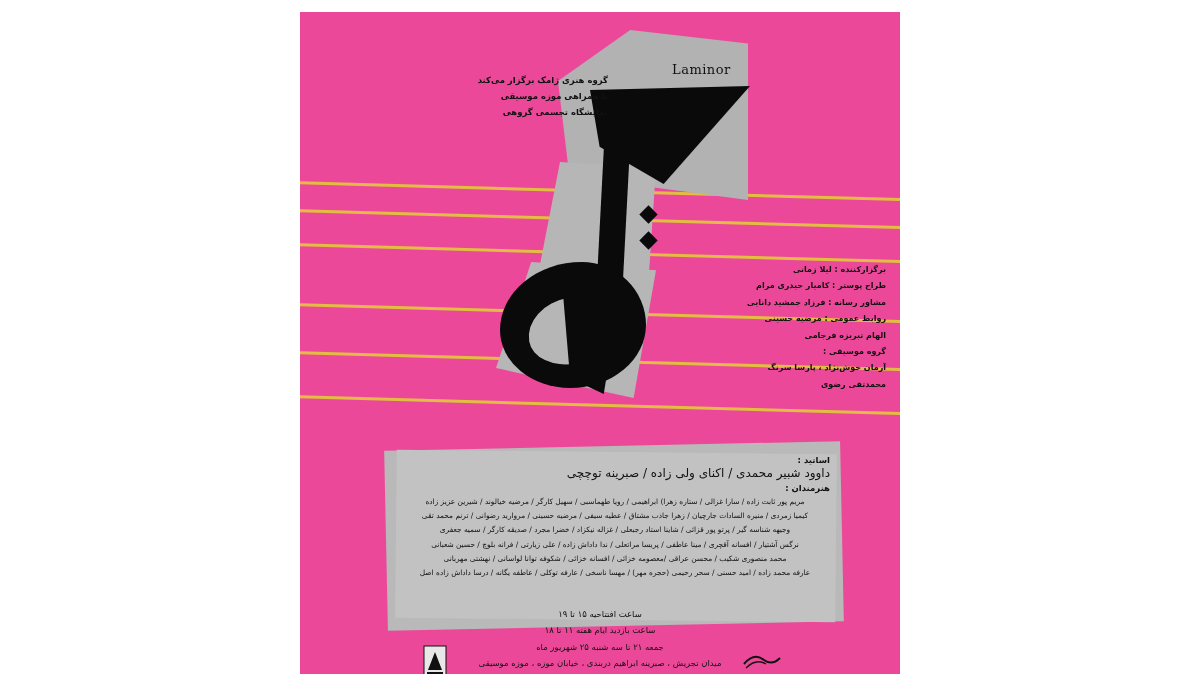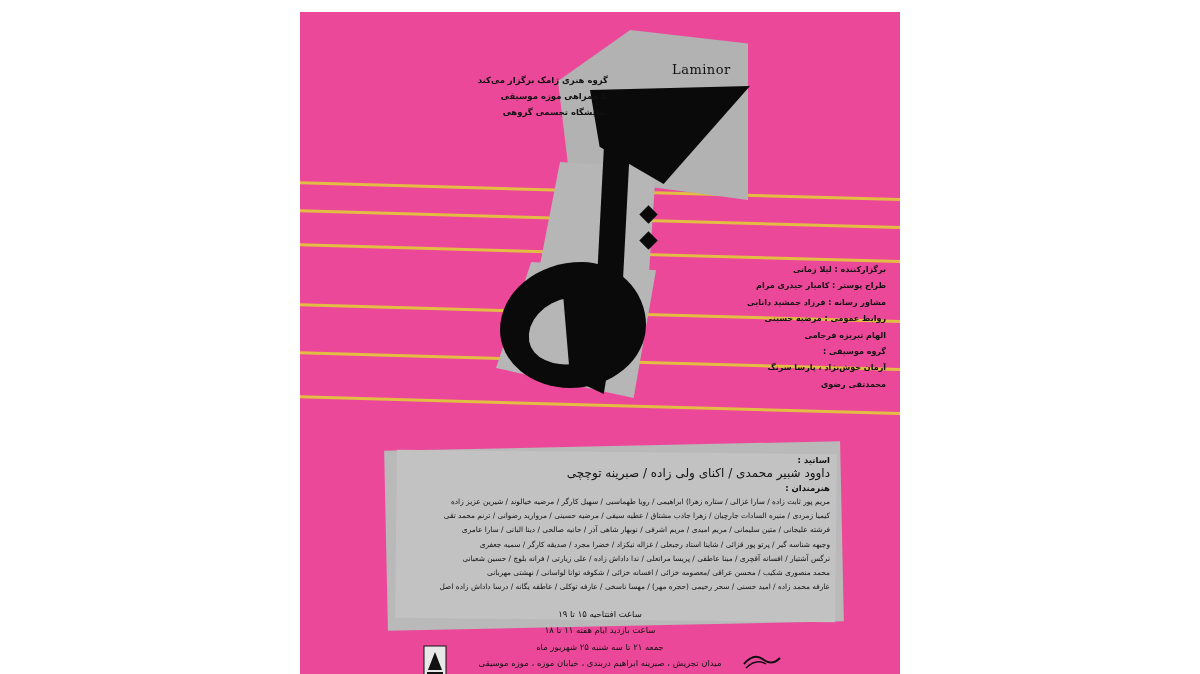--- a/index.html
+++ b/index.html
@@ -53,21 +53,21 @@
     position:absolute;left:96px;top:440px;width:440px;height:168px;background:#c2c2c2;
     transform:rotate(0.6deg);
   }
   .panel-text{
     position:absolute;left:90px;top:437px;width:450px;height:176px;direction:rtl;
     color:#111;padding:6px 10px 0 10px;box-sizing:border-box;
   }
   .panel-head{font-size:8.5px;font-weight:bold;text-align:right;margin-bottom:1px;}
   .panel-sub{font-size:12px;text-align:right;margin-bottom:3px;}
   .panel-head2{font-size:8.5px;font-weight:bold;text-align:right;margin:3px 0 2px;}
-  .names{font-size:7.4px;line-height:1.92;}
+  .names{font-size:7.4px;line-height:1.92;text-align:center;}
   .names div{white-space:nowrap;}
 
   
   .bottom{
     position:absolute;left:0;right:0;bottom:14px;text-align:center;direction:rtl;
     color:#111;font-size:8.5px;line-height:1.95;font-weight:normal;
   }
   .bottom .l{display:block;}
 
   
@@ -129,21 +129,20 @@
     <div class="panel"></div>
     <div class="panel2"></div>
 
     <div class="panel-text">
       <div class="panel-head">اساتید :</div>
       <div class="panel-sub">داوود شبیر محمدی / اکنای ولی زاده / صبرینه توچچی</div>
       <div class="panel-head2">هنرمندان :</div>
       <div class="names">
         <div>مریم پور ثابت زاده / سارا غزالی / ستاره زهرا) ابراهیمی / رویا طهماسبی / سهیل کارگر / مرضیه خیالوند / شیرین عزیز زاده</div>
         <div>کیمیا زمردی / منیره السادات جارچیان / زهرا جاذب مشتاق / عطیه سیفی / مرضیه حسینی / مروارید رضوانی / ترنم محمد تقی</div>
-        <div>فرشته علیجانی / متین سلیمانی / مریم امیدی / مریم اشرفی / نوبهار شاهی آذر / حانیه صالحی / دینا البانی / سارا عامری</div>
         <div>وجیهه شناسه گیر / پرتو پور قزائی / شاینا استاد رجبعلی / غزاله نیکزاد / خضرا مجرد / صدیقه کارگر / سمیه جعفری</div>
         <div>نرگس آشتیار / افسانه آقچری / مینا عاطفی / پریسا مراتعلی / ندا داداش زاده / علی زیارتی / فرانه بلوچ / حسین شعبانی</div>
         <div>محمد منصوری شکیب / محسن عراقی /معصومه خزائی / افسانه خزائی / شکوفه توانا لواسانی / نهشتی مهربانی</div>
         <div>عارفه محمد زاده / امید حسنی / سحر رحیمی (حجره مهر) / مهسا ناسخی / عارفه توکلی / عاطفه یگانه / درسا داداش زاده اصل</div>
       </div>
     </div>
 
     <div class="bottom">
       <span class="l">ساعت افتتاحیه ۱۵ تا ۱۹</span>
       <span class="l">ساعت بازدید ایام هفته ۱۱ تا ۱۸</span>

